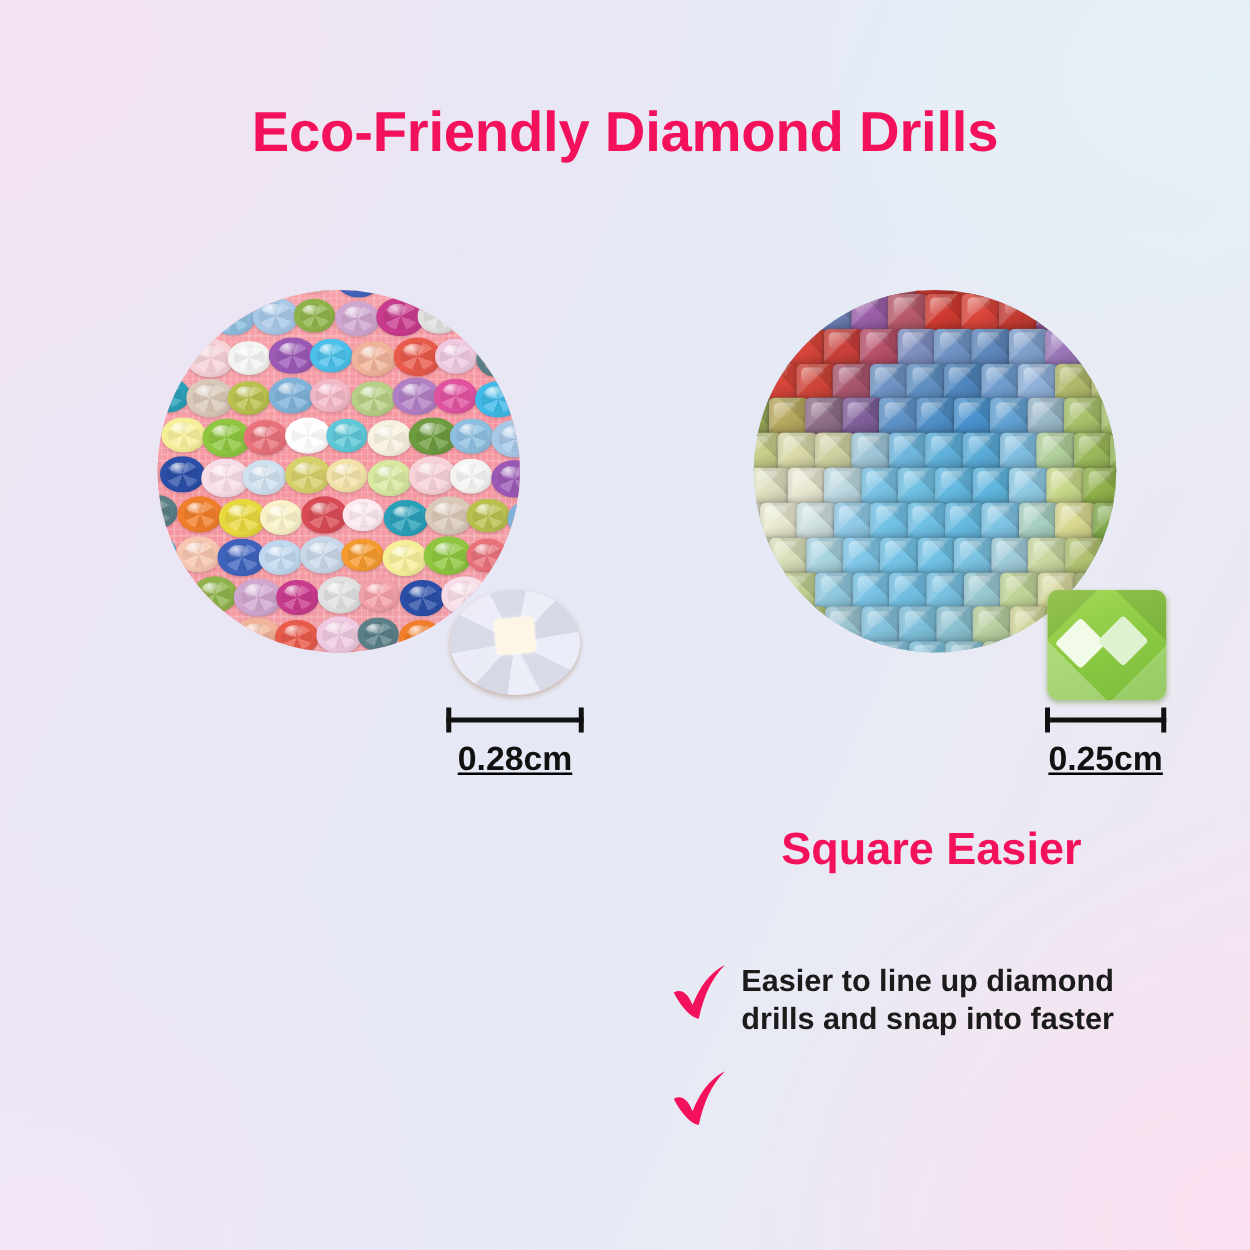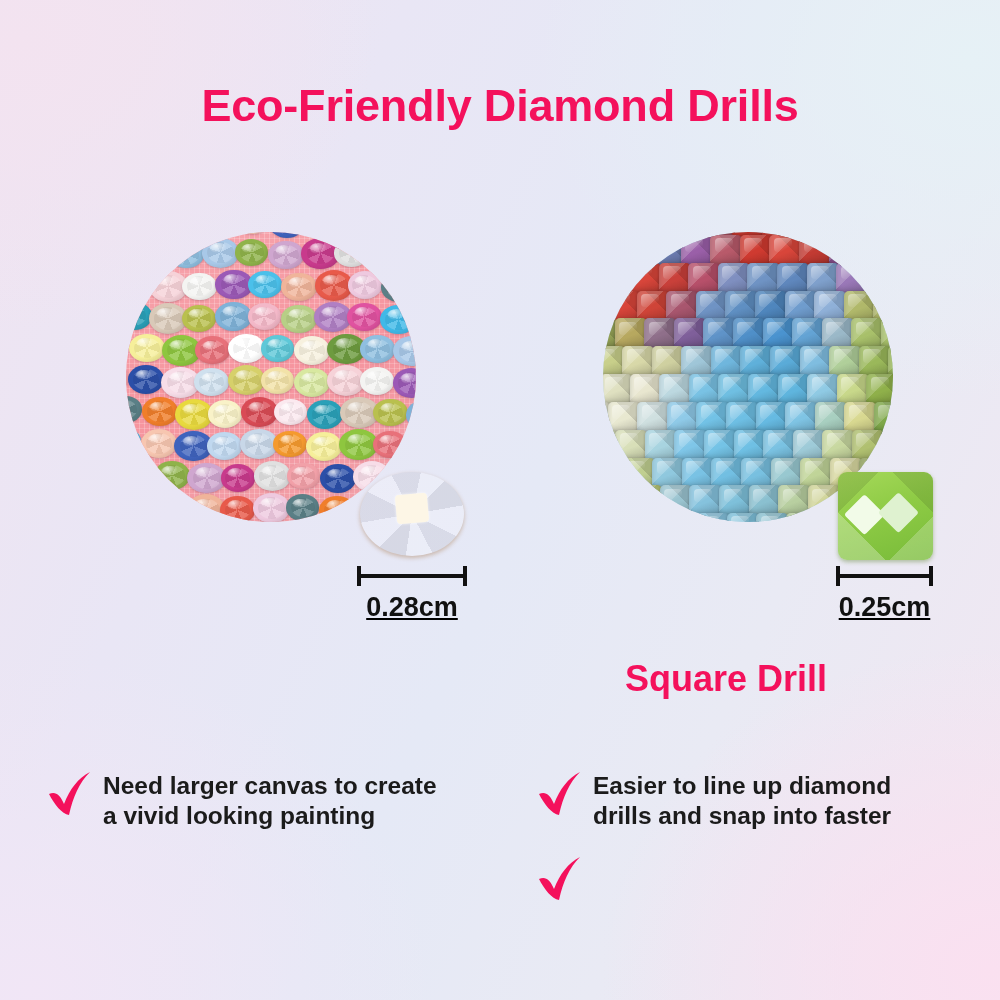--- a/index.html
+++ b/index.html
@@ -510,32 +510,23 @@
 
   <div class="measure" id="measure-square">
     <div class="mline">
       <div class="cap left"></div>
       <div class="bar"></div>
       <div class="cap right"></div>
     </div>
     <div class="mlabel">0.25cm</div>
   </div>
 
-  <div class="col-heading" id="heading-square">Square Drill</div>
+  <div class="col-heading" id="heading-square">Square Easier</div>
 
   <div class="features" id="features-round">
-    <div class="feature">
-      <span class="check">
-        <svg viewBox="0 0 50 52">
-            <path d="M4 24 C10 21 15 24 19 34 C25 19 33 8 45 2 C34 13 28 27 24 45 C17 44 9 34 4 24 Z" fill="#f4115c"></path>
-          </svg>
-      </span>
-      <span class="feature-text">Need larger canvas to create
-a vivid looking painting</span>
-    </div>
   </div>
 
   <div class="features" id="features-square">
     <div class="feature">
       <span class="check">
         <svg viewBox="0 0 50 52">
             <path d="M4 24 C10 21 15 24 19 34 C25 19 33 8 45 2 C34 13 28 27 24 45 C17 44 9 34 4 24 Z" fill="#f4115c"></path>
           </svg>
       </span>
       <span class="feature-text">Easier to line up diamond

